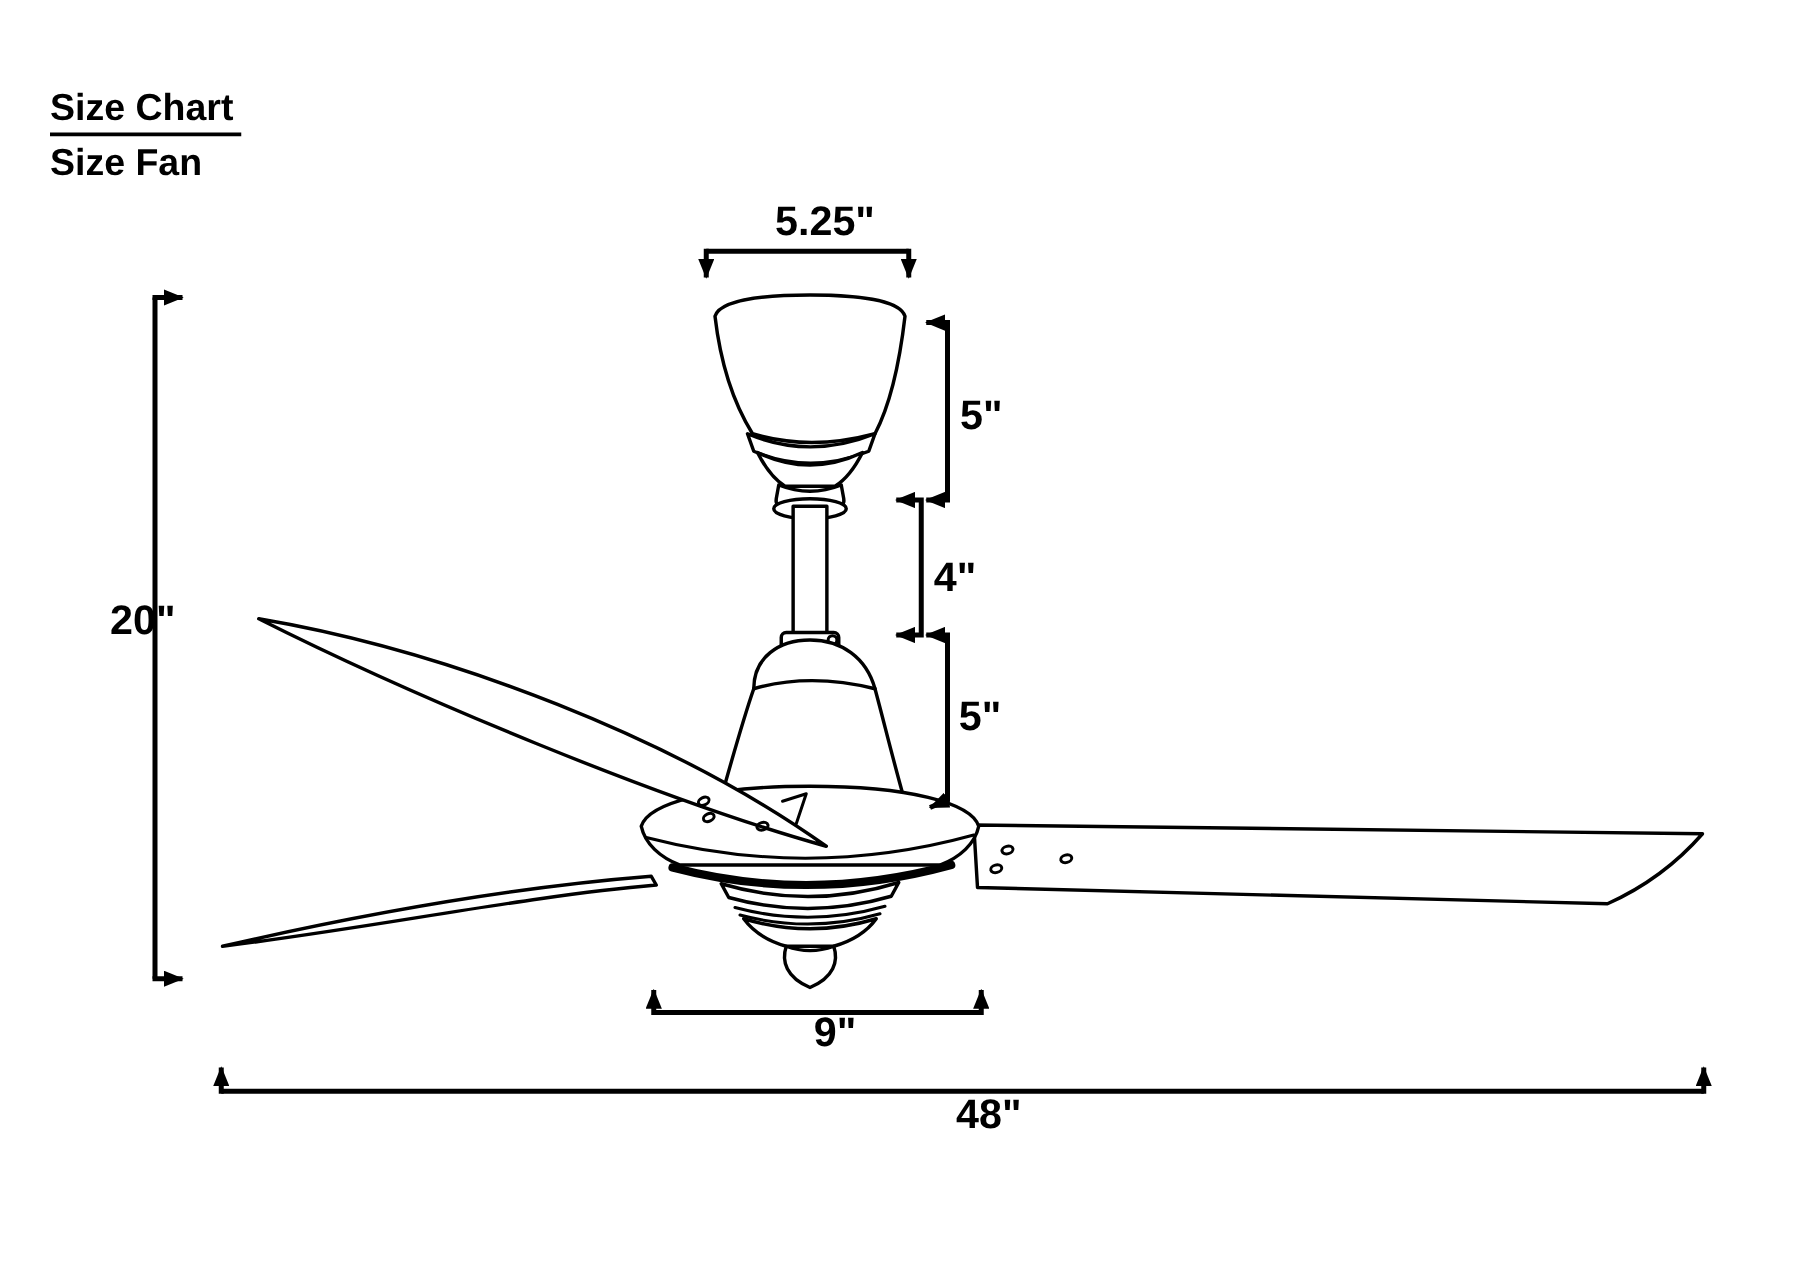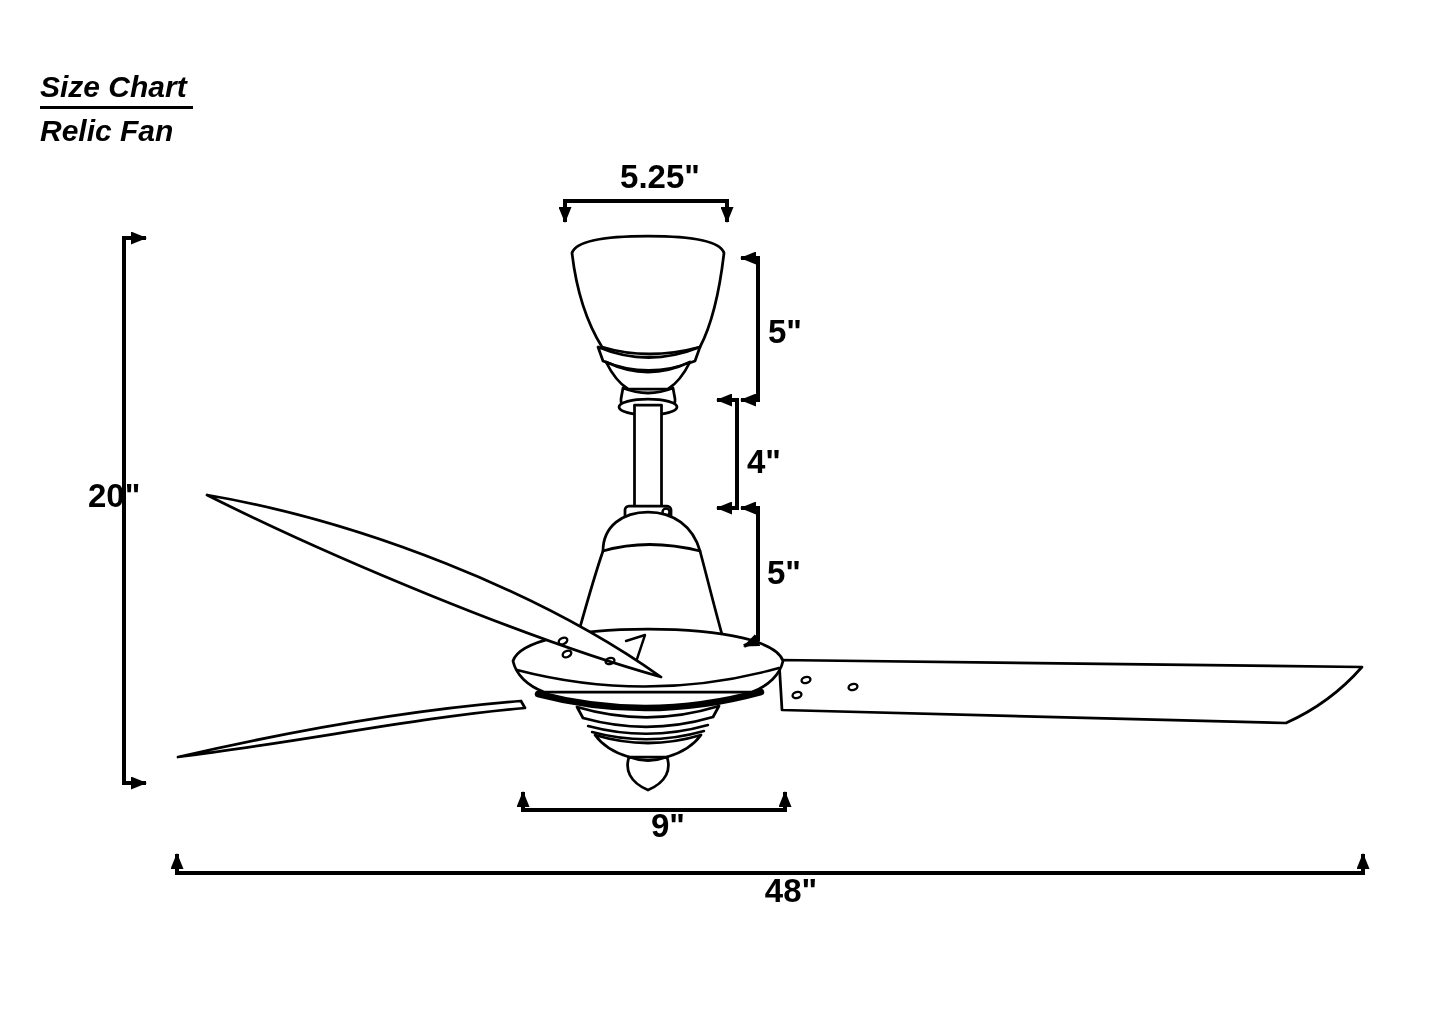--- a/index.html
+++ b/index.html
@@ -13,21 +13,20 @@
     width: 1445px;
     height: 1022px;
     background: #ffffff;
     overflow: hidden;
   }
   .title-block {
     position: absolute;
     left: 40px;
     top: 72px;
     color: #000;
-    font-style: italic;
   }
   .title-block .title {
     display: inline-block;
     font-size: 30px;
     font-weight: bold;
     line-height: 1.0;
     border-bottom: 3px solid #000;
     padding-bottom: 4px;
     padding-right: 6px;
   }
@@ -75,21 +74,21 @@
     fill: #000;
   }
 </style>
 </head>
 <body>
 
 <div class="stage">
 
   <div class="title-block">
     <div class="title">Size Chart</div>
-    <div class="subtitle">Relic Fan</div>
+    <div class="subtitle">Size Fan</div>
   </div>
 
   <svg class="diagram" width="1445" height="1022" viewBox="0 0 1445 1022">
     <defs>
       <marker id="arr" viewBox="0 0 16 13" refX="15" refY="6.5" markerWidth="16" markerHeight="13" markerUnits="userSpaceOnUse" orient="auto-start-reverse">
         <path d="M0,0 L16,6.5 L0,13 Z" fill="#000"></path>
       </marker>
     </defs>
 
     <g>

